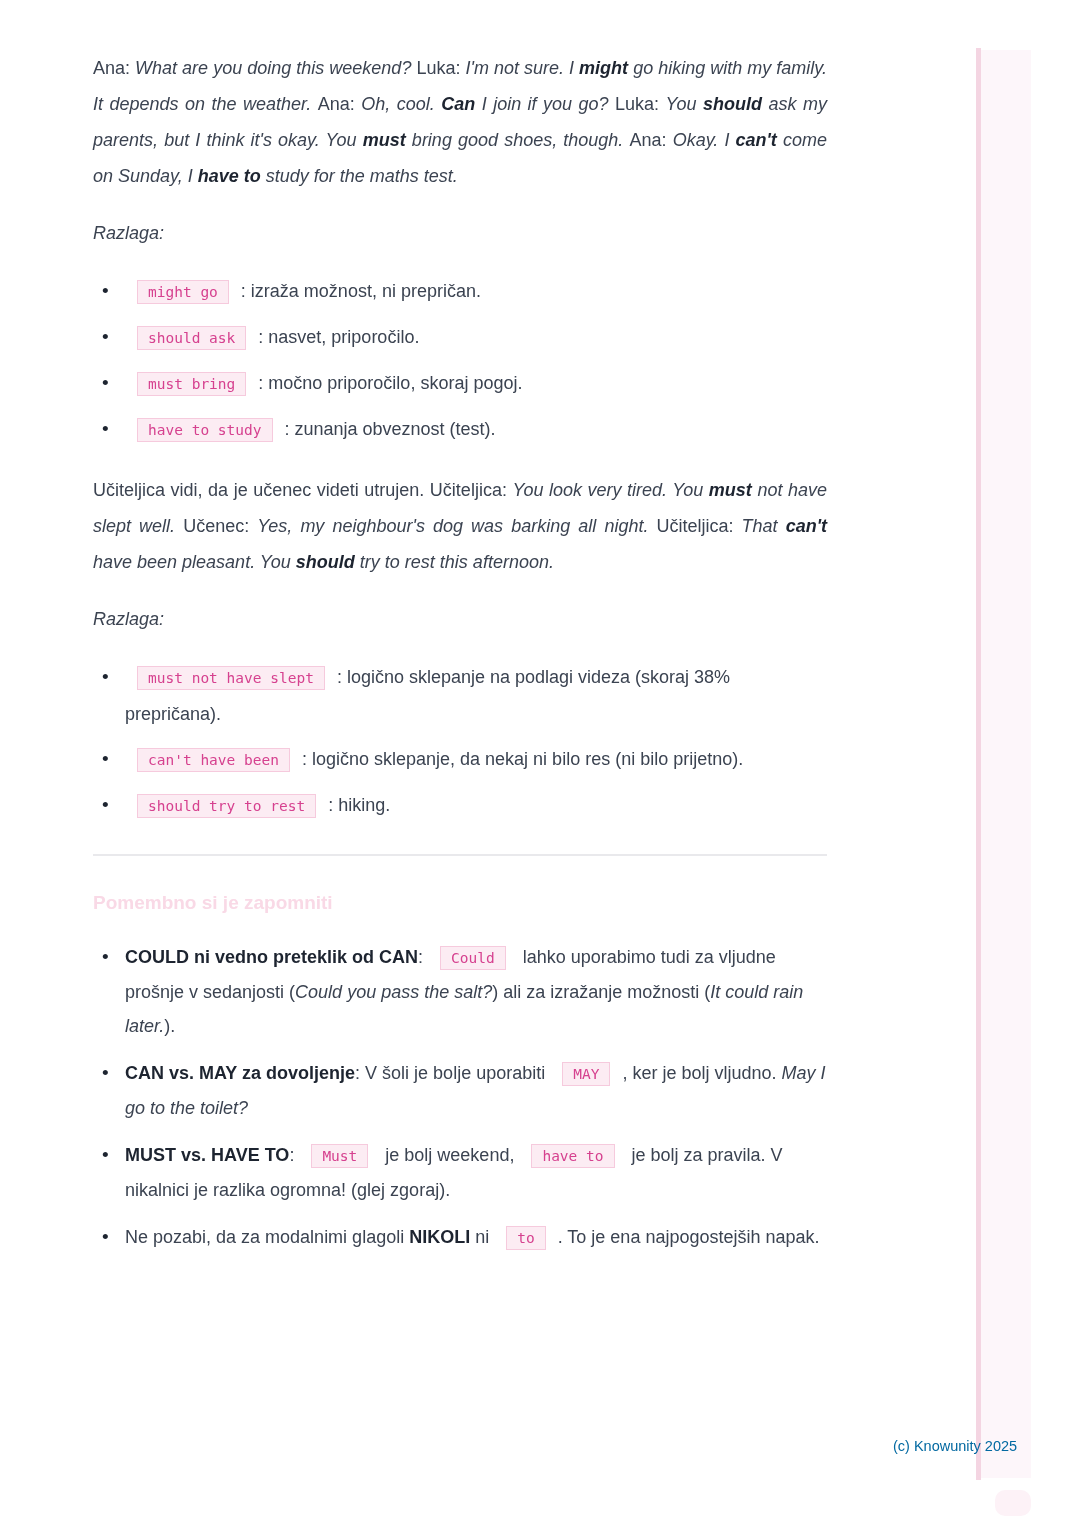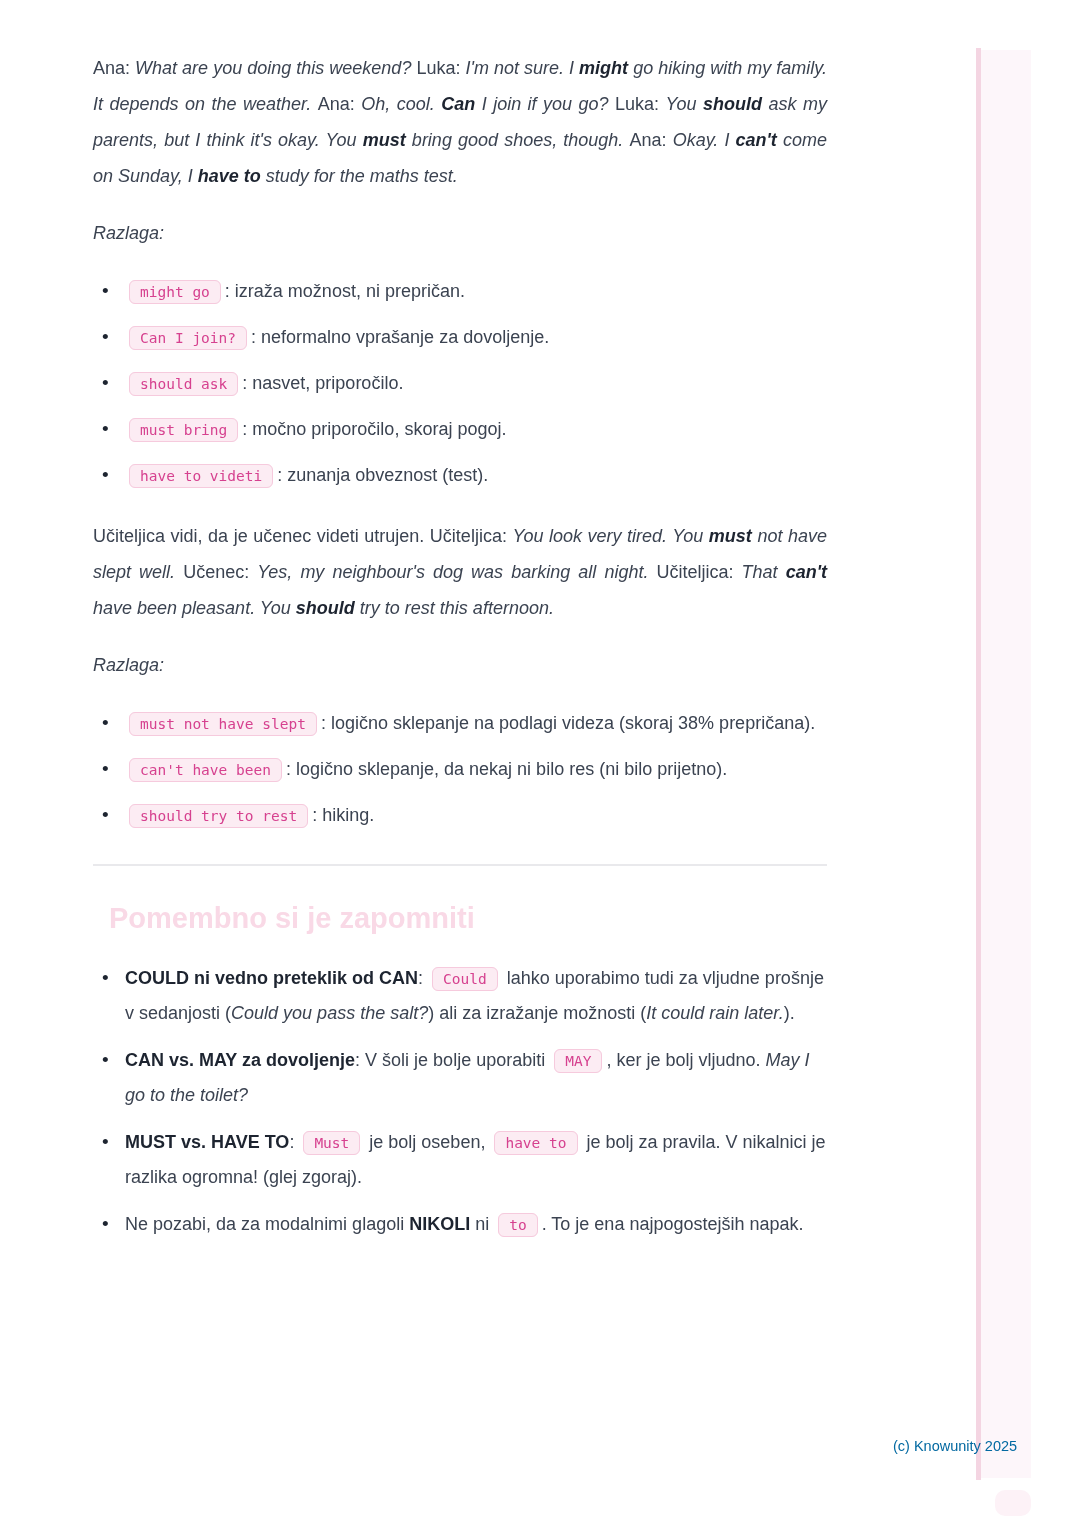--- a/index.html
+++ b/index.html
@@ -50,41 +50,41 @@
     left:9px;
     color:#1d2430;
     font-size:19px;
   }
   .code{
     font-family:"DejaVu Sans Mono",monospace;
     font-size:14.5px;
     color:#d6418f;
     background:#fcecf3;
     border:1px solid #f6cadd;
-    border-radius:6px;
+    border-radius:0;
     padding:3px 10px;
-    margin:0 4px;
+    margin:0 12px;
     white-space:nowrap;
   }
   h3.primer{
     font-size:20px;
     font-weight:700;
     color:#1f2533;
     margin:30px 0 22px 0;
   }
   hr.divider{
     border:none;
     border-top:2px solid #e9e9ec;
     margin:30px 0 0 0;
   }
   h2.important-heading{
-    font-size:29px;
+    font-size:19px;
     font-weight:700;
     color:#f9d9e6;
-    margin:36px 0 26px 16px;
+    margin:36px 0 26px 0;
   }
   ul.important-list{
     list-style:none;
     margin:0;
     padding:0;
   }
   ul.important-list li{
     position:relative;
     padding-left:32px;
     font-size:18px;
@@ -124,45 +124,44 @@
 <body>
 
 <div class="content">
 
   <p class="para"><span>Ana: </span><span class="i">What are you doing this weekend? </span><span>Luka: </span><span class="i">I'm not sure. I </span><span class="bi">might</span><span class="i"> go hiking with my family. It depends on the weather. </span><span>Ana: </span><span class="i">Oh, cool. </span><span class="bi">Can</span><span class="i"> I join if you go? </span><span>Luka: </span><span class="i">You </span><span class="bi">should</span><span class="i"> ask my parents, but I think it's okay. You </span><span class="bi">must</span><span class="i"> bring good shoes, though. </span><span>Ana: </span><span class="i">Okay. I </span><span class="bi">can't</span><span class="i"> come on Sunday, I </span><span class="bi">have to</span><span class="i"> study for the maths test.</span></p>
 
   <p class="razlaga">Razlaga:</p>
 
   <ul class="explain">
       <li><span class="code">might go</span><span>: izraža možnost, ni prepričan.</span></li>
-      <li><span class="code">Can I join?</span><span>: neformalno vprašanje za dovoljenje.</span></li>
       <li><span class="code">should ask</span><span>: nasvet, priporočilo.</span></li>
       <li><span class="code">must bring</span><span>: močno priporočilo, skoraj pogoj.</span></li>
-      <li><span class="code">have to videti</span><span>: zunanja obveznost (test).</span></li>
+      <li><span class="code">have to study</span><span>: zunanja obveznost (test).</span></li>
     </ul>
 
 
   <p class="para"><span>Učiteljica vidi, da je učenec videti utrujen. Učiteljica: </span><span class="i">You look very tired. You </span><span class="bi">must</span><span class="i"> not have slept well. </span><span>Učenec: </span><span class="i">Yes, my neighbour's dog was barking all night. </span><span>Učiteljica: </span><span class="i">That </span><span class="bi">can't</span><span class="i"> have been pleasant. You </span><span class="bi">should</span><span class="i"> try to rest this afternoon.</span></p>
 
   <p class="razlaga">Razlaga:</p>
 
   <ul class="explain">
       <li><span class="code">must not have slept</span><span>: logično sklepanje na podlagi videza (skoraj 38% prepričana).</span></li>
       <li><span class="code">can't have been</span><span>: logično sklepanje, da nekaj ni bilo res (ni bilo prijetno).</span></li>
       <li><span class="code">should try to rest</span><span>: hiking.</span></li>
     </ul>
 
   <hr class="divider">
 
   <h2 class="important-heading">Pomembno si je zapomniti</h2>
 
   <ul class="important-list">
       <li><span class="b">COULD ni vedno preteklik od CAN</span><span>: </span><span class="code">Could</span><span> lahko uporabimo tudi za vljudne prošnje v sedanjosti (</span><span class="i">Could you pass the salt?</span><span>) ali za izražanje možnosti (</span><span class="i">It could rain later.</span><span>).</span></li>
       <li><span class="b">CAN vs. MAY za dovoljenje</span><span>: V šoli je bolje uporabiti </span><span class="code">MAY</span><span>, ker je bolj vljudno. </span><span class="i">May I go to the toilet?</span></li>
-      <li><span class="b">MUST vs. HAVE TO</span><span>: </span><span class="code">Must</span><span> je bolj oseben, </span><span class="code">have to</span><span> je bolj za pravila. V nikalnici je razlika ogromna! (glej zgoraj).</span></li>
+      <li><span class="b">MUST vs. HAVE TO</span><span>: </span><span class="code">Must</span><span> je bolj weekend, </span><span class="code">have to</span><span> je bolj za pravila. V nikalnici je razlika ogromna! (glej zgoraj).</span></li>
       <li><span>Ne pozabi, da za modalnimi glagoli </span><span class="b">NIKOLI</span><span> ni </span><span class="code">to</span><span>. To je ena najpogostejših napak.</span></li>
     </ul>
 
 </div>
 
 <div class="side-line"></div>
 <div class="side-panel"></div>
 <div class="side-blob"></div>
 <div class="watermark">(c) Knowunity 2025</div>
 

